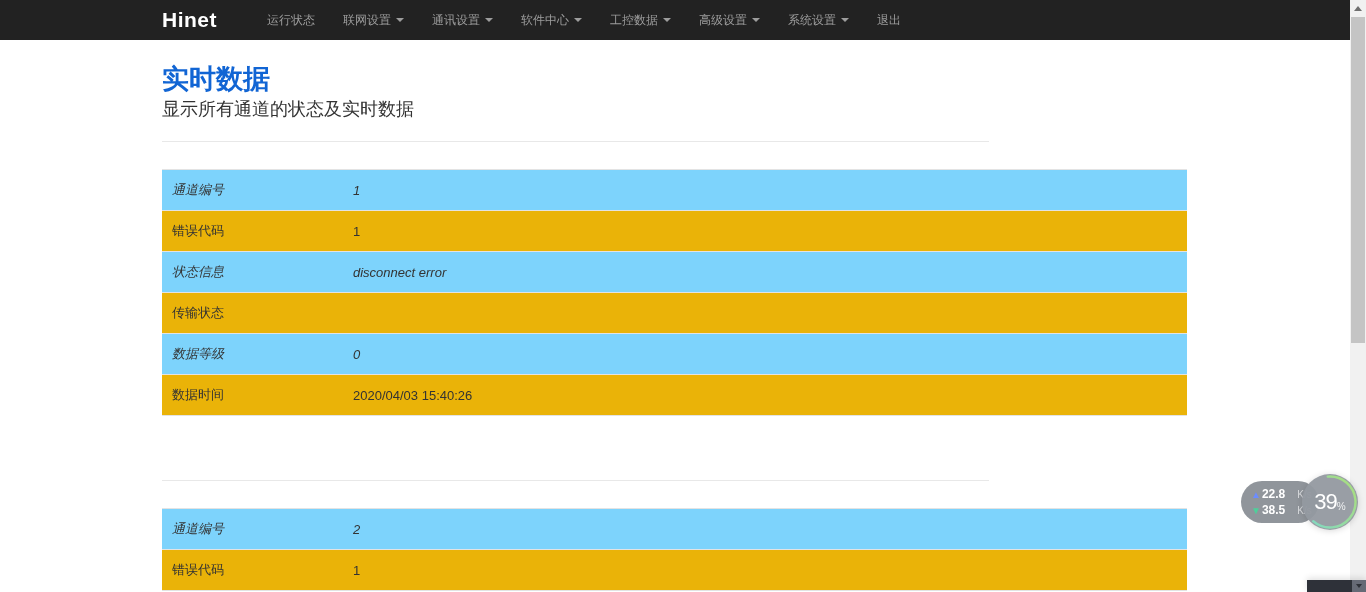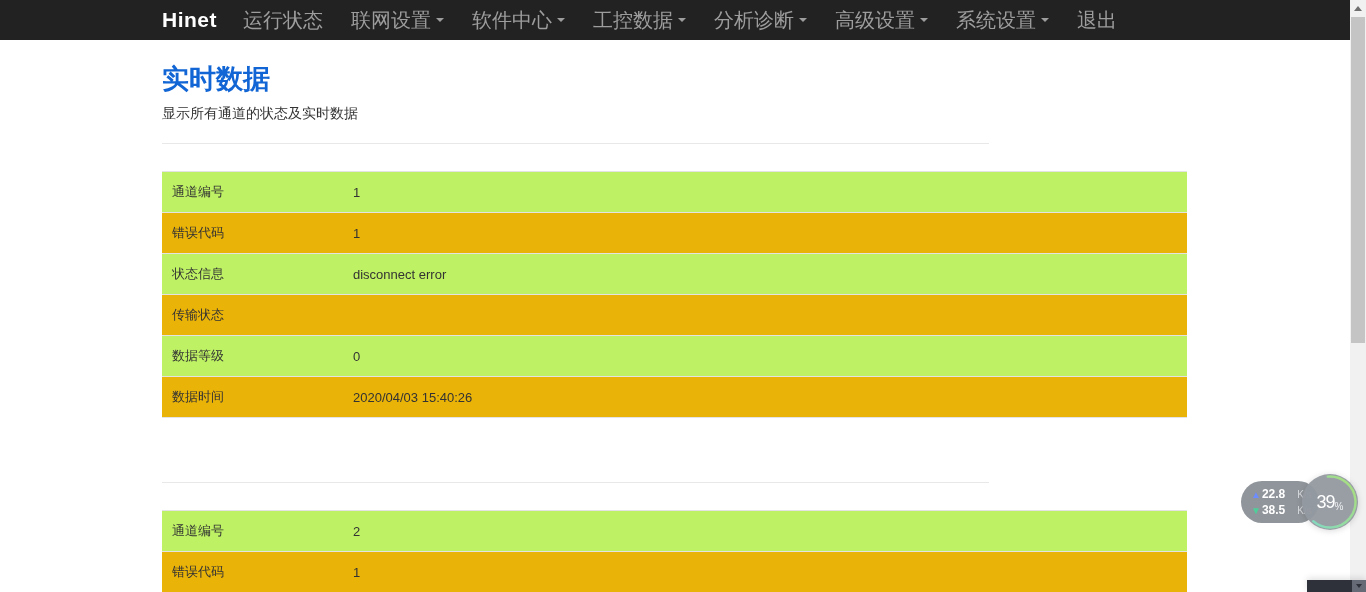--- a/index.html
+++ b/index.html
@@ -1,47 +1,47 @@
 <!DOCTYPE html>
 <html><head>
 <meta charset="utf-8">
 <style>
   * { margin:0; padding:0; box-sizing:border-box; }
   html,body { width:1366px; height:592px; overflow:hidden; background:#fff;
     font-family:"Liberation Sans","DejaVu Sans",sans-serif; }
 
   
   .navbar { position:absolute; left:0; top:0; width:1350px; height:40px;
-    background:#222; display:flex; align-items:center; z-index:5; }
+    background:#222; display:flex; align-items:center; z-index:5;gap:24px; }
   .brand { color:#fff; font-size:21px; font-weight:bold; margin-left:162px;
     letter-spacing:0.5px; cursor:pointer; }
   .nav-items { display:flex; align-items:center; margin-left:12px; }
-  .nav-item { color:#9d9d9d; font-size:20px; padding:0 14px; height:40px;
+  .nav-item { color:#9d9d9d; font-size:12px; padding:0 14px; height:40px;
     display:flex; align-items:center; cursor:pointer; white-space:nowrap; }
   .caret { display:inline-block; width:0; height:0; margin-left:5px;
     border-left:4px solid transparent; border-right:4px solid transparent;
     border-top:4px solid #9d9d9d; }
   .badge-refresh { position:absolute; left:1117px; top:9px; height:19px;
     background:#4caf50; color:#fff; font-size:13px; font-weight:bold;
     line-height:19px; padding:0 7px; border-radius:3px; cursor:pointer;
     white-space:nowrap; }
 
   
   .content { position:absolute; left:162px; top:40px; width:1025px; }
   .page-title { margin-top:21px; font-size:27px; font-weight:bold; color:#1165d4;font-family:Liberation Mono, monospace; }
-  .page-subtitle { margin-top:8px; font-size:14px; color:#333; }
+  .page-subtitle { font-size:18px; color:#333; }
   .hr { height:1px; background:#e8e8e8; width:827px; }
   .hr.header-hr { margin-top:20px; }
   .hr.section-hr { margin-top:64px; }
 
   .kv-table { width:1025px; margin-top:27px; border-top:1px solid #e3e3e3;
     font-size:13px; color:#333; }
   .trow { display:flex; border-bottom:1px solid #e3e3e3; min-height:37px;
     align-items:center; background:#eab308; }
-  .trow.striped { background:#bef264; }
+  .trow.striped { background:#7dd3fc;font-style:italic; }
   .tlabel { width:181px; padding:11px 10px; flex-shrink:0; }
   .tvalue { padding:11px 10px; }
 
   
   .scrollbar { position:absolute; right:0; top:0; width:16px; height:592px;
     background:#f1f1f1; z-index:20; }
   .scroll-btn { position:absolute; left:0; width:16px; height:17px;
     display:flex; align-items:center; justify-content:center; cursor:pointer; }
   .scroll-btn.up { top:0; }
   .scroll-btn.down { bottom:0; }
@@ -61,21 +61,21 @@
   .speed-arrow { font-size:10px; font-weight:bold; margin-right:1px; }
   .speed-arrow.up { color:#6c8cff; }
   .speed-arrow.down { color:#4ecf9a; }
   .speed-num { color:#fff; font-size:12px; font-weight:bold; }
   .speed-unit { color:#d9dbde; font-size:10px; margin-left:12px; }
   .progress-circle { position:absolute; left:1302px; top:474px; width:56px;
     height:56px; border-radius:50%; background:rgba(148,153,160,0.95);
     z-index:31; display:flex; align-items:center; justify-content:center;
     cursor:pointer; box-shadow:0 1px 6px rgba(0,0,0,0.15); }
   .progress-circle svg { position:absolute; left:0; top:0; }
-  .pct-num { color:#fff; font-size:18px; font-weight:300; letter-spacing:-1px; }
+  .pct-num { color:#fff; font-size:22px; font-weight:300; letter-spacing:-1px; }
   .pct-sign { color:#f0f1f2; font-size:10px; margin-top:8px; }
 
   
   .popup-sliver { position:absolute; left:1307px; top:580px; width:59px;
     height:12px; background:#2e3139; z-index:40; display:flex;
     justify-content:flex-end; box-shadow:0 -2px 6px rgba(0,0,0,0.12); }
   .popup-btn { width:14px; height:12px; background:#666a76; display:flex;
     align-items:center; justify-content:center; cursor:pointer; }
   .popup-btn .tri { width:0; height:0; border-left:3px solid transparent;
     border-right:3px solid transparent; border-top:4px solid #2e3139; }
@@ -87,29 +87,29 @@
   <div class="brand">Hinet</div>
   <div class="nav-items">
     <div class="nav-item">
         <span>运行状态</span>
       </div>
     <div class="nav-item">
         <span>联网设置</span>
         <span class="caret"></span>
       </div>
     <div class="nav-item">
+        <span>通讯设置</span>
+        <span class="caret"></span>
+      </div>
+    <div class="nav-item">
         <span>软件中心</span>
         <span class="caret"></span>
       </div>
     <div class="nav-item">
         <span>工控数据</span>
-        <span class="caret"></span>
-      </div>
-    <div class="nav-item">
-        <span>分析诊断</span>
         <span class="caret"></span>
       </div>
     <div class="nav-item">
         <span>高级设置</span>
         <span class="caret"></span>
       </div>
     <div class="nav-item">
         <span>系统设置</span>
         <span class="caret"></span>
       </div>

